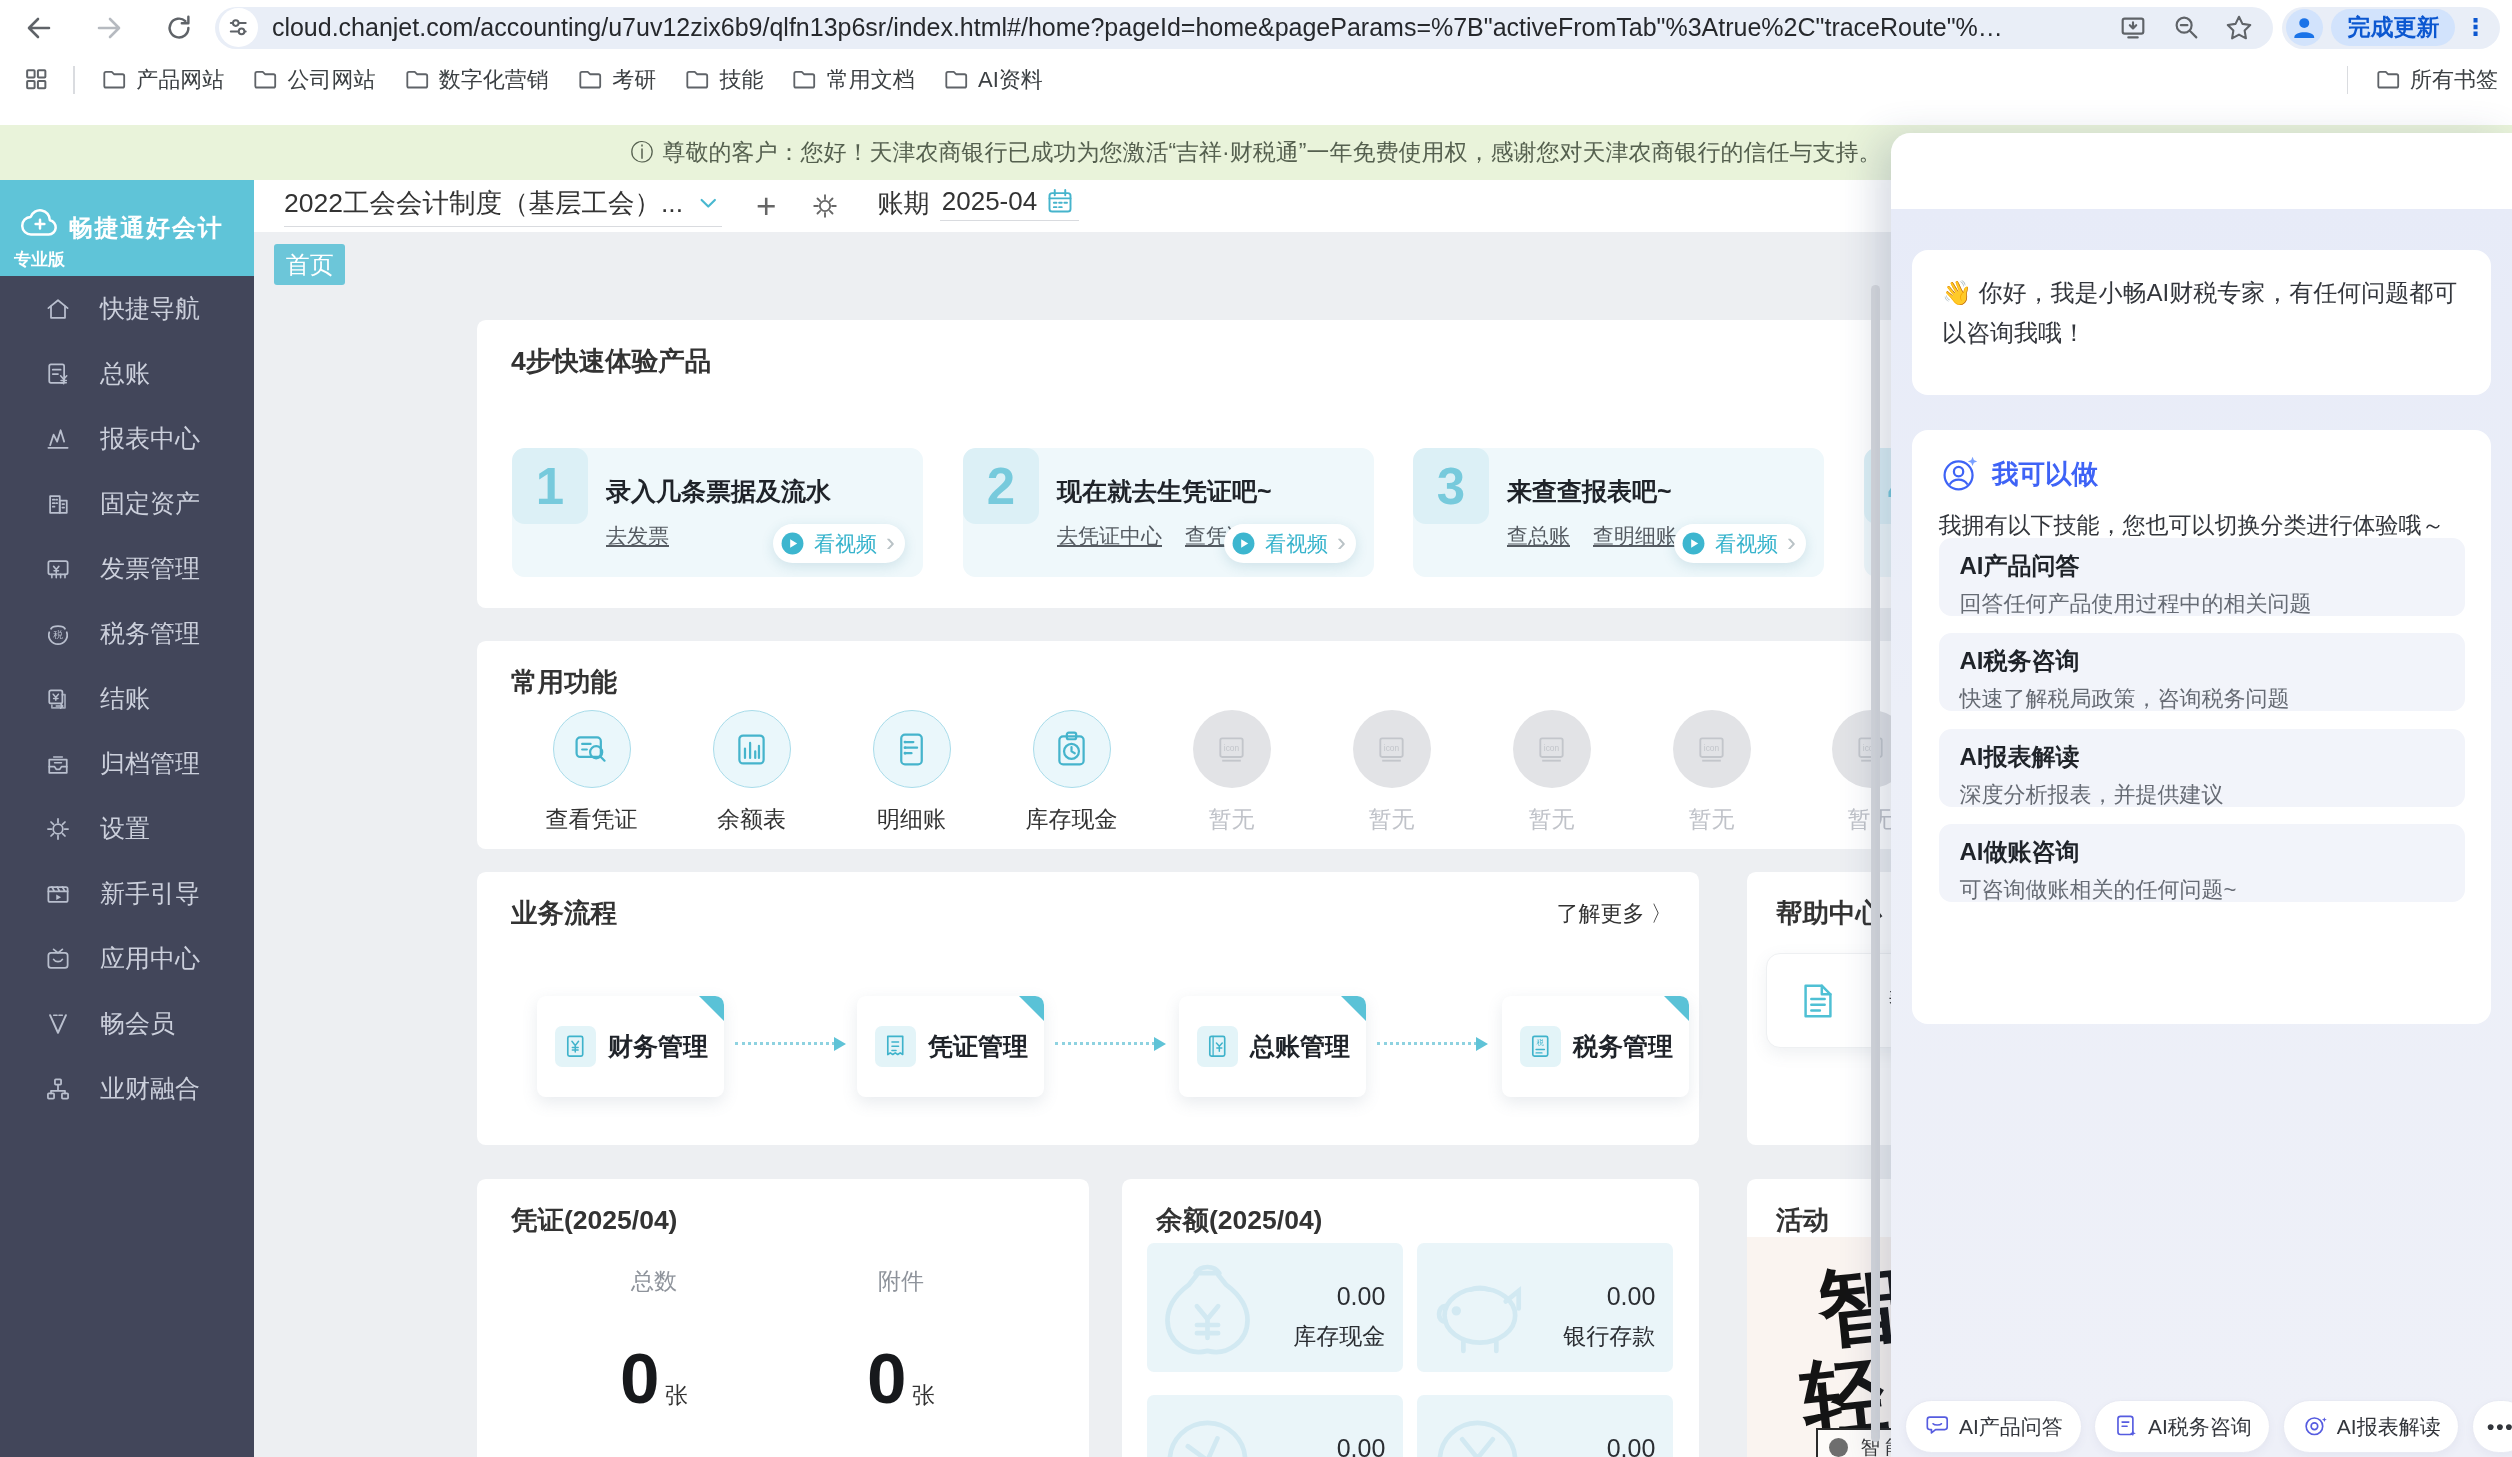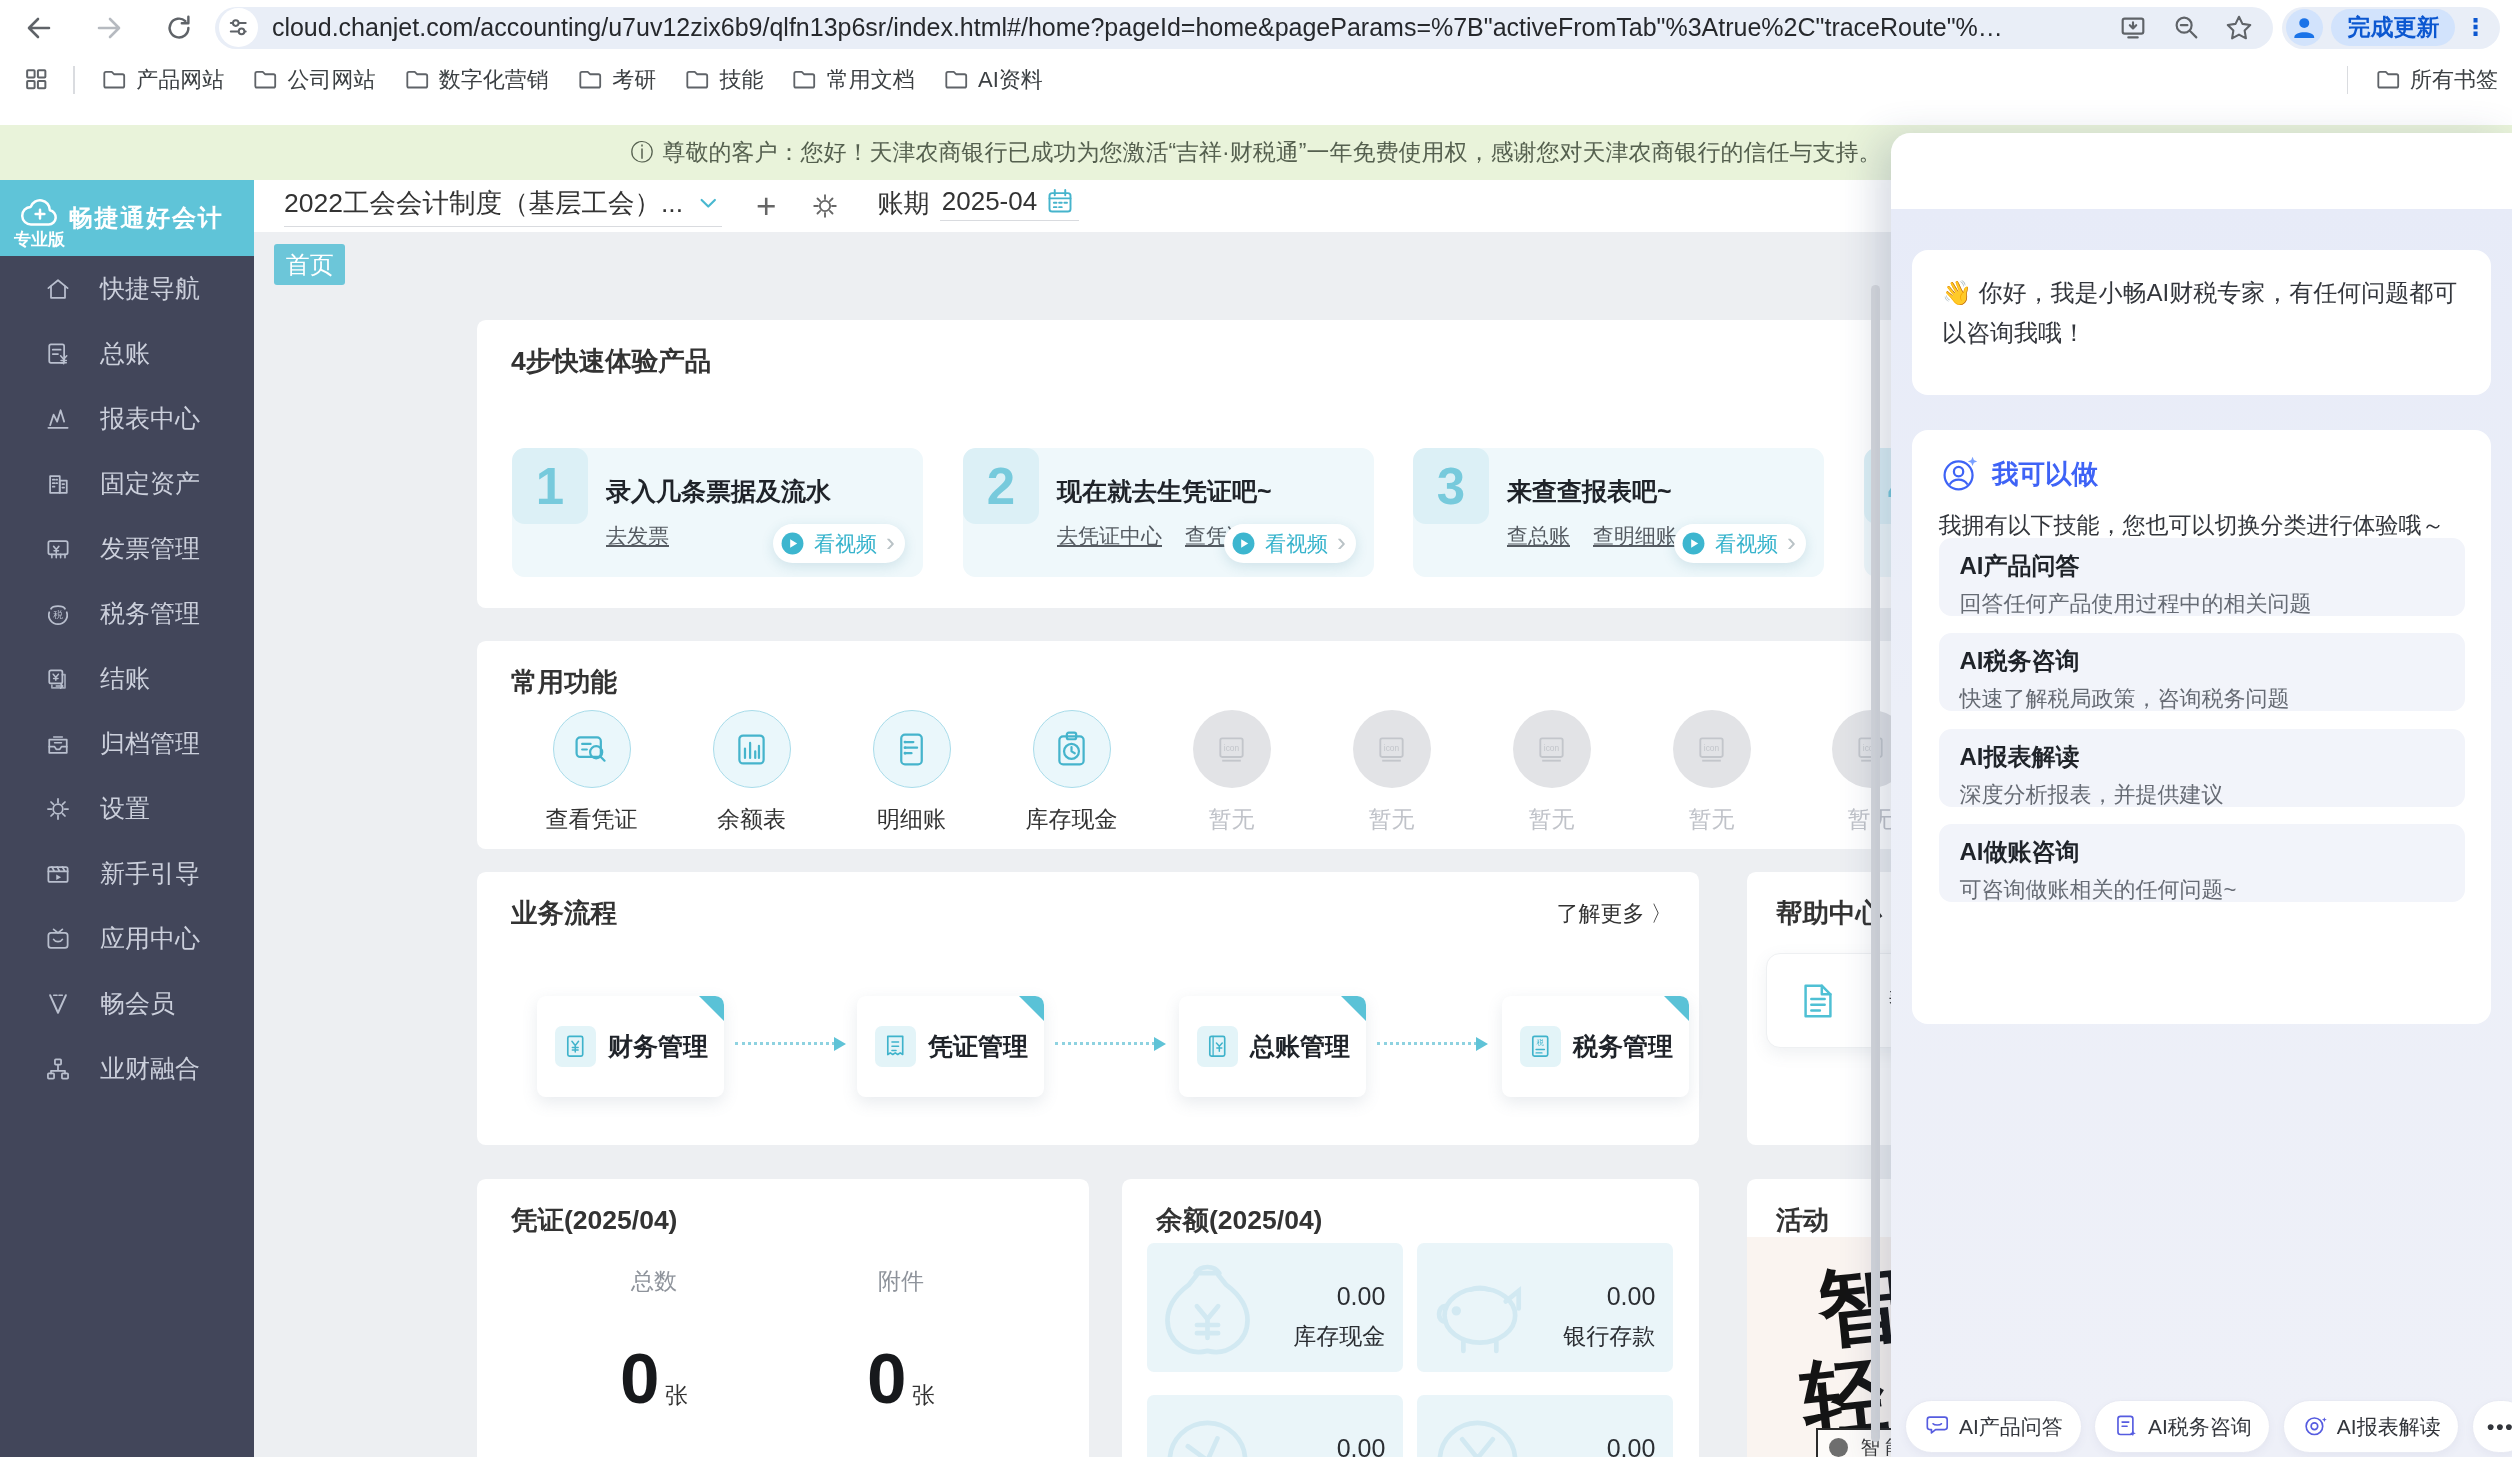--- a/index.html
+++ b/index.html
@@ -22,21 +22,21 @@
   #bookmarks{left:0;top:55px;width:2512px;height:49px;background:#fff;display:flex;align-items:center}
   .bm-apps{width:48px;height:35px;display:flex;align-items:center;justify-content:center;color:#5f6368;margin-left:12.4px}
   .bm-sep{width:1.8px;height:28px;background:#dadce0;margin:0 12.4px}
   .bm{display:flex;align-items:center;gap:8.8px;padding:0 14px;height:39px;color:#3c4043;font-size:22px;white-space:nowrap}
   .bm svg{color:#5f6368}
   #bm-right{margin-left:auto;display:flex;align-items:center;overflow:hidden}
   
   #banner{left:0;top:125px;width:2512px;height:55px;background:#e9f3da;display:flex;align-items:center;justify-content:center;gap:8.8px;color:#55604f;font-size:23px}
   
   #sidebar{left:0;top:180px;width:254px;height:1277px;background:#42465a}
-  #logo{height:76px;background:#5fc4d8;color:#fff;display:flex;align-items:center;padding:0 12.4px;position:relative}
+  #logo{height:96px;background:#5fc4d8;color:#fff;display:flex;align-items:center;padding:0 12.4px;position:relative}
   #logo-cloud{margin:0 7px 8.8px 5.3px}
   #brand{font-size:24px;font-weight:700;letter-spacing:1.8px;white-space:nowrap}
   #edition{position:absolute;left:14px;bottom:5.3px;font-size:17px;font-weight:600}
   .side-item{height:65px;display:flex;align-items:center;padding-left:44px;gap:28px;color:#ccd0dc;font-size:25px;white-space:nowrap;cursor:pointer}
   .side-item svg{color:#b9bfce;flex:0 0 auto}
   
   #app-header{left:254px;top:180px;width:2259px;height:52px;background:#fff;display:flex;align-items:center;overflow:hidden}
   #acc-select{display:flex;align-items:center;gap:12.4px;margin-left:30px;padding-bottom:5.3px;border-bottom:1.8px solid #d9dbdf}
   #acc-title{font-size:26.5px;color:#333;white-space:nowrap}
   #add-set{font-size:35px;color:#666;margin-left:34px;font-weight:300}

